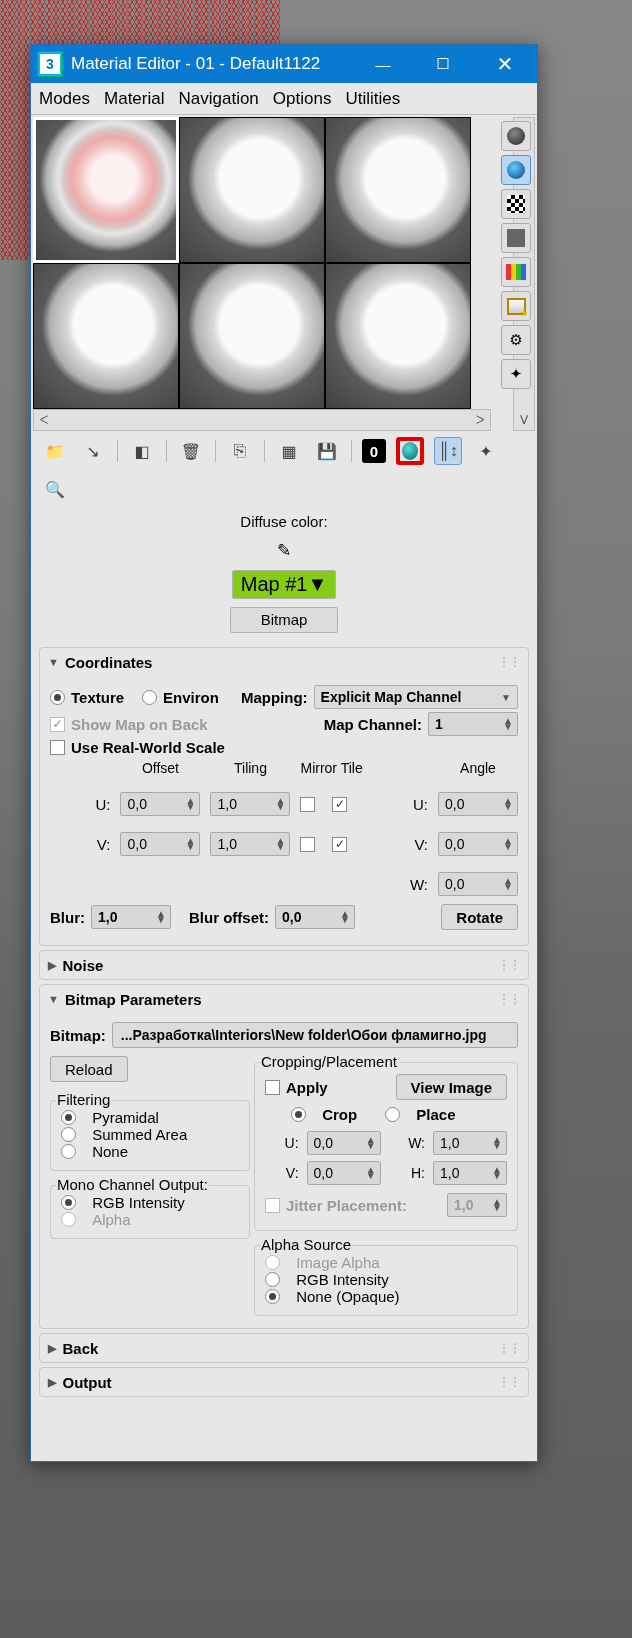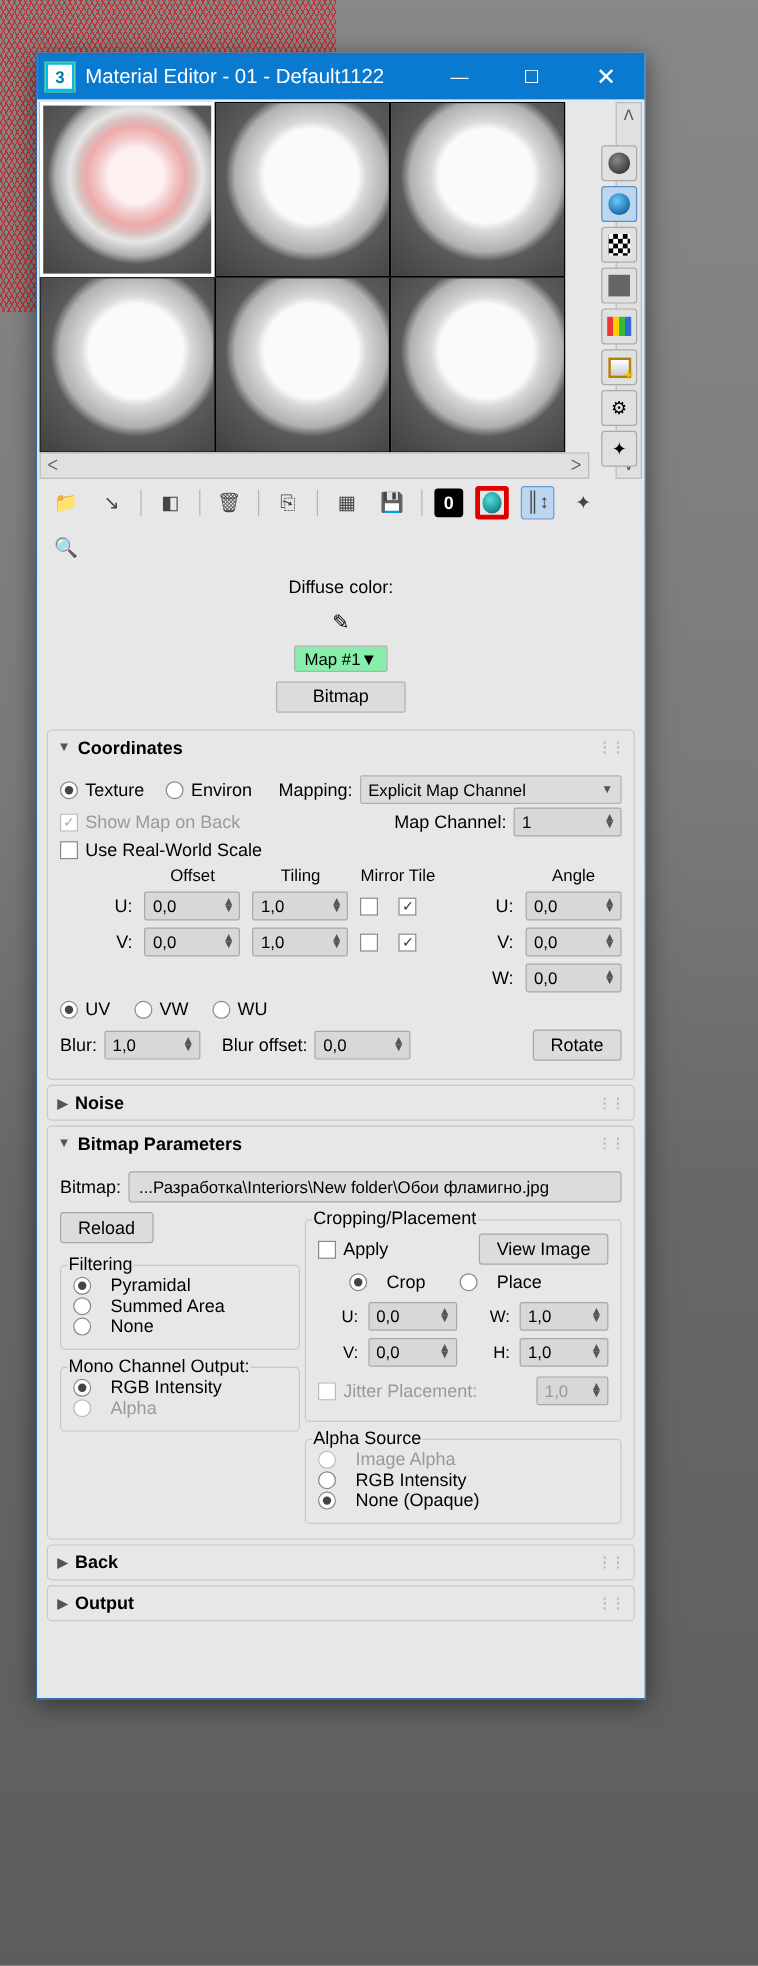--- a/index.html
+++ b/index.html
@@ -53,31 +53,31 @@
 .ht-btn { width:28px; height:28px; display:flex; align-items:center; justify-content:center; font-size:16px;
   color:#444; border-radius:3px; }
 .ht-btn.txt { background:#000; color:#fff; font:bold 15px/1 Arial; width:24px; height:24px; }
 .ht-btn.hl { border:4px solid #e00000; padding:2px; }
 .ht-btn.active { background:#bcd6ef; border:1px solid #6a9cd4; }
 .ht-sep { width:1px; height:22px; background:#b5b5b5; }
 
 .mapbar { display:flex; align-items:center; gap:8px; padding:4px 8px 10px;flex-direction:column; }
 .mapbar-label { font-size:15px; }
 .picker { width:24px; height:24px; display:flex; align-items:center; justify-content:center; font-size:17px; }
-.mapname { flex:1; height:26px; background:#86efac; border:1px solid #b0b0b0; padding:2px 8px; font-size:14px;
+.mapname { flex:1; height:26px; background:#84cc16; border:1px solid #b0b0b0; padding:2px 8px; font-size:20px;
   display:flex; align-items:center; justify-content:space-between; border-radius:2px; }
 .maptype { width:108px; height:26px; background:#dcdcdc; border:1px solid #b0b0b0; text-align:center;
   font-size:15px; line-height:24px; border-radius:2px; }
 
 .rollup { border:1px solid #c8c8c8; border-radius:4px; margin:4px 6px; background:#e7e7e7; }
 .rollup-hd { height:28px; display:flex; align-items:center; padding:0 8px; font-weight:bold; font-size:15px; gap:6px; }
 .rollup-hd .tri { font-size:11px; color:#555; }
 .rollup-hd .grip { margin-left:auto; color:#bbb; letter-spacing:-1px; font-size:12px; }
 .rollup-body { padding:6px 10px 12px; font-size:15px; }
-.row { display:flex; align-items:center; gap:6px; margin:3px 0; }
+.row { display:flex; align-items:center; gap:6px; margin:3px 0;font-weight:bold; }
 .frow { display:flex; align-items:center; gap:6px; }
 .radio { width:15px; height:15px; border-radius:50%; border:1px solid #888; background:#fff;
   display:inline-flex; align-items:center; justify-content:center; flex:0 0 auto; }
 .radio.on::after { content:""; width:7px; height:7px; border-radius:50%; background:#444; }
 .radio.dis { border-color:#bbb; }
 .chk { width:15px; height:15px; border:1px solid #888; background:#fff; display:inline-flex;
   align-items:center; justify-content:center; flex:0 0 auto; }
 .chk.on::after { content:"✓"; font-size:12px; color:#333; line-height:1; }
 .chk.dis { border-color:#bbb; color:#aaa; }
 .chk.dis.on::after { color:#aaa; }
@@ -85,21 +85,21 @@
 .dd { height:24px; background:#dcdcdc; border:1px solid #b0b0b0; padding:0 6px; display:flex;
   align-items:center; justify-content:space-between; border-radius:2px; font-size:14px; }
 .dd .arr { font-size:10px; color:#555; }
 .spin { height:24px; background:#d8d8d8; border:1px solid #a8a8a8; display:flex; align-items:center;
   padding:0 4px 0 6px; border-radius:2px; font-size:14px; justify-content: space-between;}
 .spin .updn { font-size:10px; line-height:6px; color:#555; text-align: center;}
 .btn { height:26px; padding:0 14px; background:#dcdcdc; border:1px solid #a8a8a8; border-radius:3px;
   font-size:15px; display:inline-flex; align-items:center; }
 .group { border:1px solid #c8c8c8; border-radius:4px; padding:8px 10px 10px; margin-top:6px; position:relative; }
 .group-title { position:absolute; top:-10px; left:5px; padding:0 1px; font-size:15px; background:#e7e7e7;text-align:center; }
-.grid-coord { display:grid; grid-template-columns:auto 80px 80px 22px 22px auto 80px; gap:6px 10px; align-items:center; }
+.grid-coord { display:grid; grid-template-columns:auto 80px 80px 22px 22px auto 80px; gap:16px 10px; align-items:center; }
 .grid-coord .hdr { text-align:center; font-size:14px; }
 .rlabel { text-align:right; }
 .small-lbl { font-size:14px; }
 .bitmap-path { width:100%; height:26px; background:#dcdcdc; border:1px solid #a8a8a8; border-radius:3px;
   padding:0 8px; font-size:14px; display:flex; align-items:center; overflow:hidden; white-space:nowrap; }
 .two-col { display:flex; gap:4px; }
 .col { flex:1; }
 .cp-grid { display:grid; grid-template-columns:auto 74px auto 74px; gap:6px 8px; align-items:center; font-size:14px; }
 </style>
 </head>
@@ -110,20 +110,27 @@
 <div class="window">
 
   <div class="titlebar">
     <div class="app-ico">3</div>
     <div class="title-txt">Material Editor - 01 - Default1122</div>
     <div class="win-btn">—</div>
     <div class="win-btn">☐</div>
     <div class="win-btn close">✕</div>
   </div>
 
+  <div class="menubar">
+    <span>Modes</span>
+    <span>Material</span>
+    <span>Navigation</span>
+    <span>Options</span>
+    <span>Utilities</span>
+  </div>
 
   <div class="side-icons">
     <div class="ico-btn">
         <div class="ico-sphere"></div>
       </div>
     <div class="ico-btn active">
         <div class="ico-sphere blue"></div>
       </div>
     <div class="ico-btn">
         <div class="ico-check"></div>
@@ -281,30 +288,20 @@
             <span></span>
             <span></span>
             <span></span>
           <span class="rlabel">W:</span>
           <div class="spin">
               <span>0,0</span>
               <span class="updn">▲<br>▼</span>
             </div>
         </div>
 
-        <div class="row" style="margin-top:6px">
-          <span class="radio on"></span>
-            <span>UV</span>
-          <span style="width:8px"></span>
-          <span class="radio"></span>
-            <span>VW</span>
-          <span style="width:8px"></span>
-          <span class="radio"></span>
-            <span>WU</span>
-        </div>
 
         <div class="row" style="margin-top:8px">
           <span>Blur:</span>
           <div class="spin" style="width:80px">
               <span>1,0</span>
               <span class="updn">▲<br>▼</span>
             </div>
           <span style="width:6px"></span>
           <span>Blur offset:</span>
           <div class="spin" style="width:80px">

